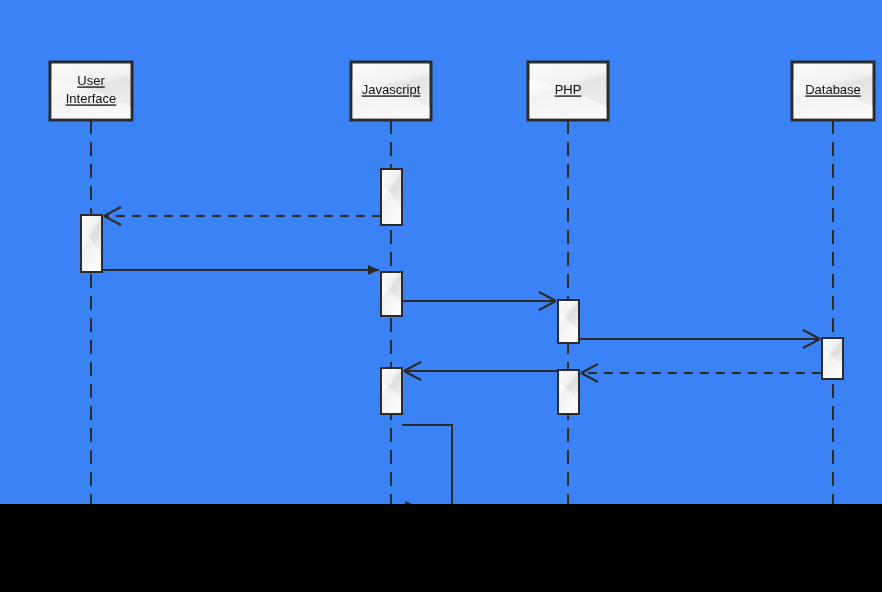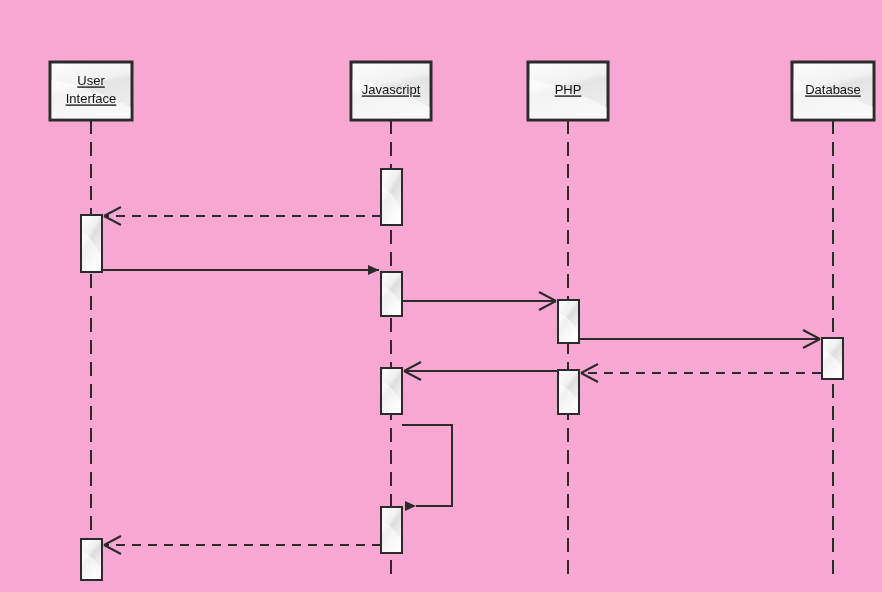--- a/index.html
+++ b/index.html
@@ -7,22 +7,22 @@
     margin: 0;
     padding: 0;
     background: #000000;
   }
   body {
     font-family: "Liberation Sans", sans-serif;
   }
   #canvas {
     position: relative;
     width: 882px;
-    height: 592px;
-    background: #f9a8d4;
+    height: 504px;
+    background: #3b82f6;
     overflow: hidden;
   }
   svg#diagram {
     position: absolute;
     left: 0;
     top: 0;
     width: 882px;
     height: 592px;
     display: block;
   }

